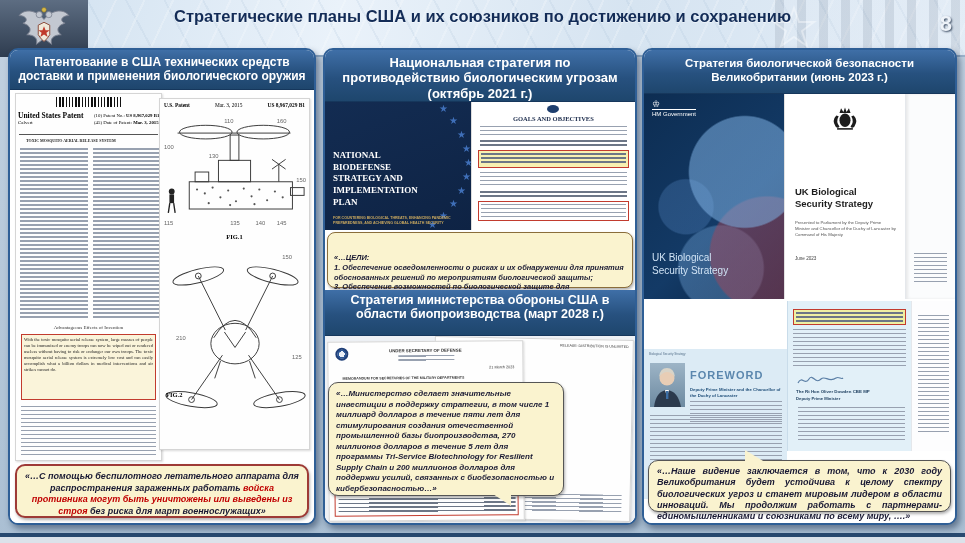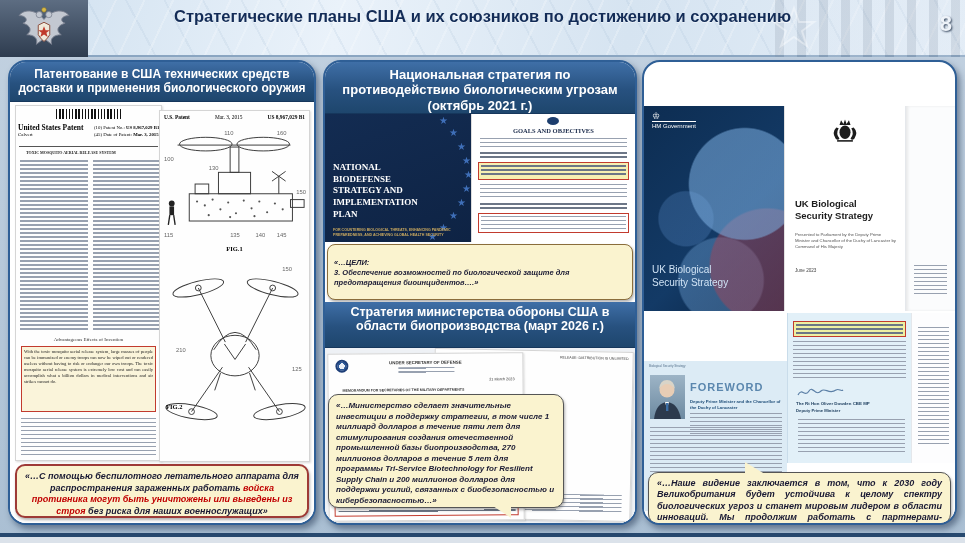--- a/index.html
+++ b/index.html
@@ -39,22 +39,22 @@
   .hdr-buildings {
     position:absolute; right:0; top:0; width:190px; height:57px; opacity:.35;
     background:repeating-linear-gradient(90deg, rgba(120,132,150,.55) 0 9px, rgba(230,236,244,.55) 9px 22px);
   }
   .hdr-star { position:absolute; right:148px; top:5px; opacity:.55; }
   
   .bottom-navy { position:absolute; left:0; right:0; bottom:6px; height:4px; background:#27496f; }
   .bottom-light { position:absolute; left:0; right:0; bottom:0; height:6px; background:#dbe2ea; }
   
   .panel {
-    position:absolute; top:60px; bottom:18px; background:#fff;
-    border:2px solid #2f5f96; border-radius:18px; overflow:hidden;
+    position:absolute; top:48px; bottom:18px; background:#fff;
+    border:2px solid #2f5f96; border-radius:10px; overflow:hidden;
     box-shadow:3px 4px 6px rgba(25,45,75,.5); z-index:2;
   }
   .p1 { left:8px;  width:308px; }
   .p2 { left:323px; width:314px; }
   .p3 { left:642px; width:315px; }
   .phead {
     background:linear-gradient(180deg,#3f6fa7 0%,#27517f 55%,#1e466d 100%);
     color:#fff; font-weight:bold; text-align:center; line-height:1.18;
     padding:5px 6px; border-bottom:1px solid #163а5c; border-bottom:1px solid #16375c;
   }
@@ -253,21 +253,21 @@
               <text x="124" y="12">150</text>
                 <text x="14" y="96">210</text>
                 <text x="134" y="116">125</text>
             </g>
           </svg>
         </div>
         <div class="abs serif" style="left:6px; top:292px; font-size:6.5px; font-weight:bold;">FIG.2</div>
       </div>
 
       <div class="callout" style="left:5px; right:5px; bottom:5px; height:54px; border:2px solid #9e3a36; padding:5px 8px; font-size:9px; line-height:1.28; text-align:center;">
-        <span>«…С помощью беспилотного летательного аппарата для распространения зараженных работать </span><span class="redtext">войска противника могут быть уничтожены или выведены из строя</span><span> без риска для наших военнослужащих»</span>
+        <span>«…С помощью беспилотного летательного аппарата для распространения зараженных работать </span><span class="redtext">войска противника могут быть уничтожены или выведены из строя</span><span> без риска для март военнослужащих»</span>
       </div>
     </div>
   </div>
 
   <div class="panel p2">
     <div class="phead">Национальная стратегия по противодействию биологическим угрозам (октябрь 2021 г.)</div>
     <div class="pbody">
 
       <div class="bio-cover">
         <svg class="abs" style="right:-6px; top:-2px;" width="72" height="132" viewBox="0 0 72 132">
@@ -296,26 +296,27 @@
         <div class="redbox" style="left:6px; top:48px; right:6px; height:18px; background:#f6f0b2;">
           <div class="fld" style="margin:2px; height:12px;"></div>
         </div>
         <div class="abs fl" style="left:8px; top:70px; right:8px; height:16px;"></div>
         <div class="abs fld" style="left:8px; top:89px; right:8px; height:8px;"></div>
         <div class="redbox" style="left:6px; top:99px; right:6px; height:20px;">
           <div class="fl" style="margin:2px; height:14px;"></div>
         </div>
       </div>
 
-      <div class="callout" style="left:2px; right:2px; top:130px; height:56px; border:1.5px solid #8a6d3b; border-radius:8px; padding:13px 6px; font-size:7.5px; line-height:1.3; text-align:left;">
+      <div class="callout" style="left:2px; right:2px; top:130px; height:56px; border:1.5px solid #8a6d3b; border-radius:8px; padding:20px 6px; font-size:7.5px; line-height:1.3; text-align:left;">
         <div>«…ЦЕЛИ:</div>
+        <div>1. Обеспечение осведомленности о рисках и их обнаружении для принятия обоснованных решений по мероприятиям биологической защиты;</div>
         <div>3. Обеспечение возможностей по биологической защите для предотвращения биоинцидентов….»</div>
       </div>
 
-      <div class="phead abs" style="left:0; right:0; top:188px; height:46px; font-size:12.5px; line-height:1.15; padding-top:3px;">Стратегия министерства обороны США в области биопроизводства (март 2026 г.)</div>
+      <div class="phead abs" style="left:0; right:0; top:188px; height:46px; font-size:12.5px; line-height:1.15; padding-top:3px;">Стратегия министерства обороны США в области биопроизводства (март 2028 г.)</div>
 
       <div class="abs" style="left:0; right:0; top:234px; bottom:0; background:#eef1f5;">
 
         <div class="patpage" style="left:108px; right:3px; top:2px; bottom:3px; transform:rotate(1.2deg); z-index:1;">
           <div class="abs" style="left:4px; top:4px; right:4px; font-size:3.6px; color:#333; text-align:right;">RELEASE: DISTRIBUTION IS UNLIMITED</div>
           <div class="abs serif" style="left:-52px; top:52px; width:180px; text-align:center; font-weight:bold; font-size:7px; color:#222; line-height:1.5;">
             <div>Department of Defense</div>
             <div>Biomanufacturing Strategy</div>
           </div>
           <div class="seal abs" style="left:28px; bottom:38px; width:30px; height:30px;"></div>
@@ -334,20 +335,21 @@
             <div class="fld" style="margin:2.5px; height:19px;"></div>
           </div>
         </div>
 
         <div class="callout tail-down" style="left:3px; top:46px; width:236px; height:114px; border:1.5px solid #555; padding:6px 7px; font-size:8px; line-height:1.32; text-align:left; z-index:3;">«…Министерство сделает значительные инвестиции в поддержку стратегии, в том числе 1 миллиард долларов в течение пяти лет для стимулирования создания отечественной промышленной базы биопроизводства, 270 миллионов долларов в течение 5 лет для программы Tri-Service Biotechnology for Resilient Supply Chain и 200 миллионов долларов для поддержки усилий, связанных с биобезопасностью и кибербезопасностью…»</div>
       </div>
     </div>
   </div>
 
   <div class="panel p3">
+    <div class="phead">Стратегия биологической безопасности Великобритании (июнь 2023 г.)</div>
     <div class="pbody">
 
       <div class="abs" style="left:0; right:0; top:0; height:205px;">
         <div class="uk-cover">
           <div class="abs" style="left:8px; top:6px; color:#fff;">
             <div style="font-size:9px; line-height:1;">♔</div>
             <div style="font-size:6px; border-top:1px solid #fff; padding-top:1px;">HM Government</div>
           </div>
           <div class="abs" style="left:8px; bottom:22px; width:90px; color:#cfe2f4; font-size:10px; line-height:1.3;">UK Biological Security Strategy</div>
         </div>

